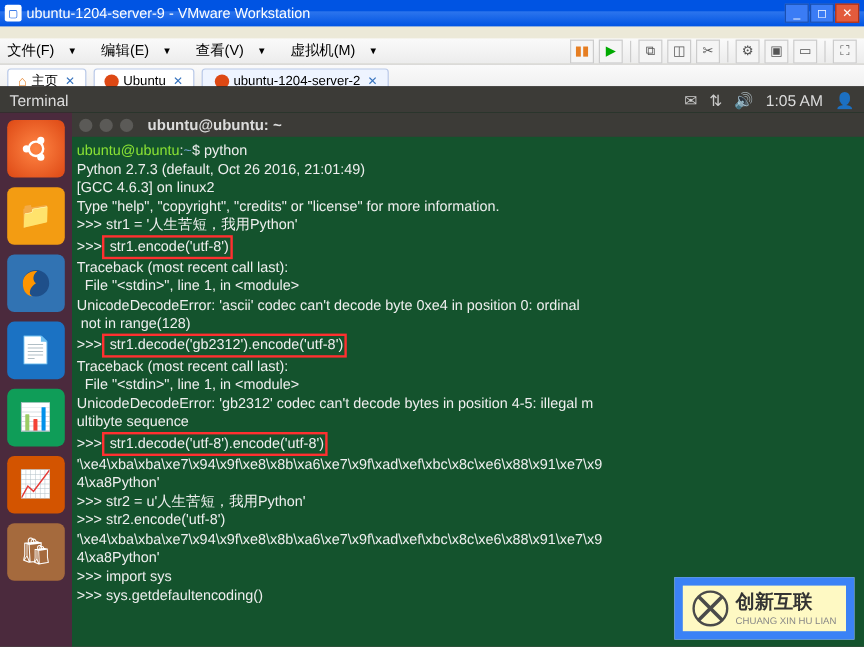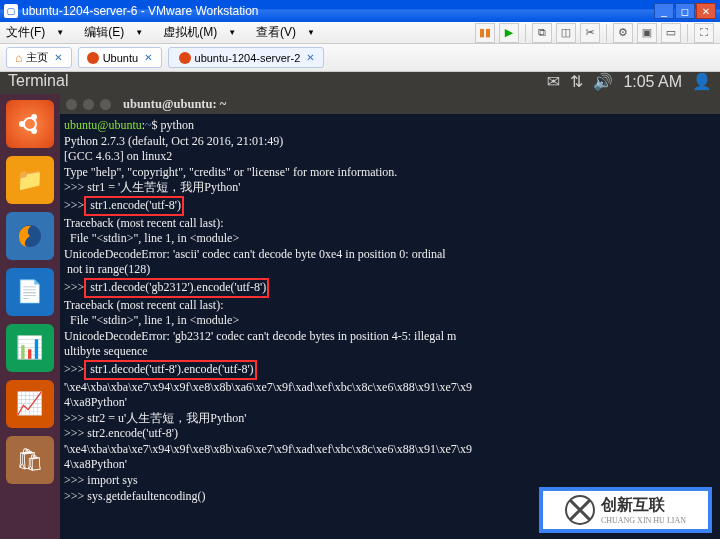--- a/index.html
+++ b/index.html
@@ -29,20 +29,21 @@
 .winbtn { width:20px; height:16px; background:#3b7cf5; border:1px solid #1a4fb0; display:flex; align-items:center; justify-content:center; color:#fff; font-size:10px; font-family: Arial; }
 .winbtn.close { background:#e35b3c; border-color:#b03015; }
 .menubar {
   background: linear-gradient(#fafafa,#ececec);
   height: 22px;
   display: flex;
   align-items: center;
   padding: 0 6px;
   font-size: 12px;
   border-bottom:1px solid #ccc;
+  margin-top:10px;
 }
 .menubar span { margin-right: 10px; }
 .menubar .caret { font-size:8px; vertical-align:middle; margin-left:1px;}
 .toolbar {
   background: linear-gradient(#fafafa,#ececec);
   height: 28px;
   display:flex;
   align-items:center;
   padding: 0 6px;
   border-bottom:1px solid #ccc;
@@ -69,24 +70,24 @@
 .ubuntu-wrap {
   position:absolute;
   top:72px; left:0; right:0; bottom:0;
   background:#000;
 }
 .ubuntu-top {
   background:#3c3b37;
   color:#dcdcdc;
   height:22px;
   display:flex;
-  align-items:flex-start;
+  align-items:center;
   justify-content:space-between;
   padding:0 8px;
-  font-size:16px;
+  font-size:13px;
 }
 .ubuntu-top .right { display:flex; align-items:center; gap:10px;}
 .ubuntu-top .ico { opacity:.9; }
 .launcher {
   position:absolute;
   top:22px; left:0; bottom:0;
   width:60px;
   background:#4b2a3d;
   display:flex;
   flex-direction:column;
@@ -103,23 +104,23 @@
 .tile.ub { background:radial-gradient(circle,#ff8544,#dd4814); }
 .tile.folder { background:#f39c12; }
 .tile.ff { background:#3173b3; }
 .tile.doc { background:#1b72c3; }
 .tile.sheet { background:#0f9d58; }
 .tile.pres { background:#d35400; }
 .tile.sw { background:#a56a3d; }
 .terminal-window {
   position:absolute;
   top:22px; left:60px; right:0; bottom:0;
-  background:#0f172a;
+  background:#14532d;
   color:#fff;
-  font-family: Liberation Serif, serif;
+  font-family: Liberation Sans, sans-serif;
   font-size:12.5px;
   line-height:1.3;
   overflow:hidden;
 }
 .term-title {
   background:#3c3b37;
   height:20px;
   display:flex;
   align-items:center;
   gap:6px;
@@ -138,64 +139,64 @@
 .term-body .white { color:#eee; }
 .redbox {
   border:2px solid #ff3030;
   display:inline-block;
   padding:0 1px;
   margin-right:2px;
 }
 .watermark {
   position:absolute;
   right:8px; bottom:6px;
-  background:#ffffff;
-  padding:4px 22px;
-  border:4px solid #3b82f6;
+  background:#fef9c3;
+  padding:4px 8px;
+  border:7px solid #3b82f6;
   display:flex;
   align-items:center;
   gap:6px;
   font-size:12px;
   color:#333;
 }
 .watermark .cx {
   width:30px; height:30px;
   border:2px solid #4a4a4a;
   border-radius:50%;
   position:relative;
 }
 .watermark .cx::before, .watermark .cx::after {
   content:""; position:absolute; top:50%; left:50%;
   width:28px; height:3px; background:#4a4a4a;
   transform-origin:center;
 }
 .watermark .cx::before { transform:translate(-50%,-50%) rotate(45deg);}
 .watermark .cx::after { transform:translate(-50%,-50%) rotate(-45deg);}
-.wm-sub { font-size:8px; color:#888;font-family:Liberation Serif, serif; }
+.wm-sub { font-size:8px; color:#888; }
 </style>
 </head>
 <body>
 
 <div class="titlebar">
   <div class="title">
     <span class="ico">▢</span>
-    <span>ubuntu-1204-server-6 - VMware Workstation</span>
+    <span>ubuntu-1204-server-9 - VMware Workstation</span>
   </div>
   <div class="winbtns">
     <div class="winbtn">_</div>
     <div class="winbtn">◻</div>
     <div class="winbtn close">✕</div>
   </div>
 </div>
 
 <div class="menubar">
   <span><span>文件(F)</span><span class="caret">▼</span></span>
   <span><span>编辑(E)</span><span class="caret">▼</span></span>
+  <span><span>查看(V)</span><span class="caret">▼</span></span>
   <span><span>虚拟机(M)</span><span class="caret">▼</span></span>
-  <span><span>查看(V)</span><span class="caret">▼</span></span>
 
   <div class="tool-right" style="margin-left:auto;">
     <div class="tb orange">▮▮</div>
     <div class="tb" style="color:#0a0;">▶</div>
     <div class="sep"></div>
     <div class="tb">⧉</div>
     <div class="tb">◫</div>
     <div class="tb">✂</div>
     <div class="sep"></div>
     <div class="tb">⚙</div>

